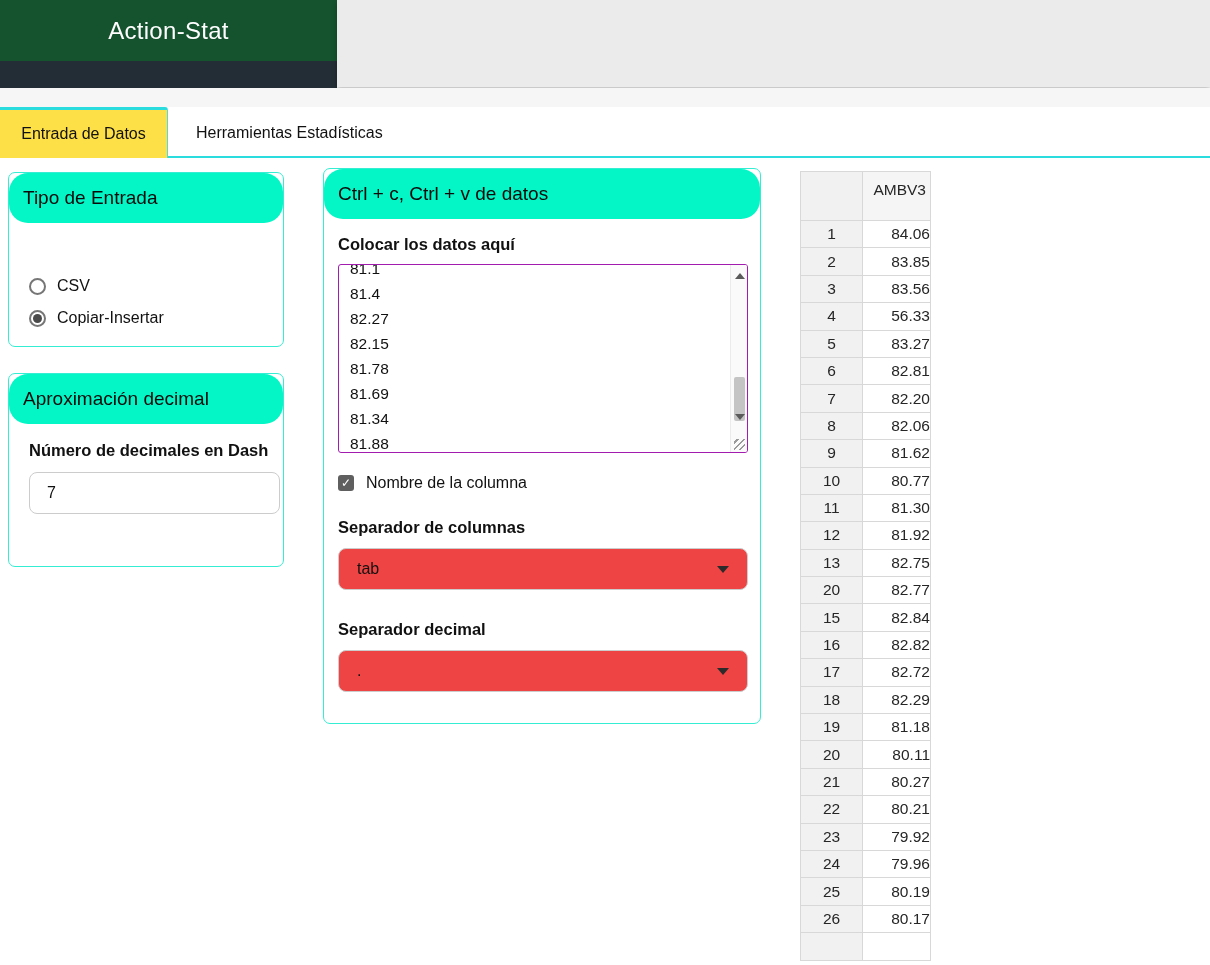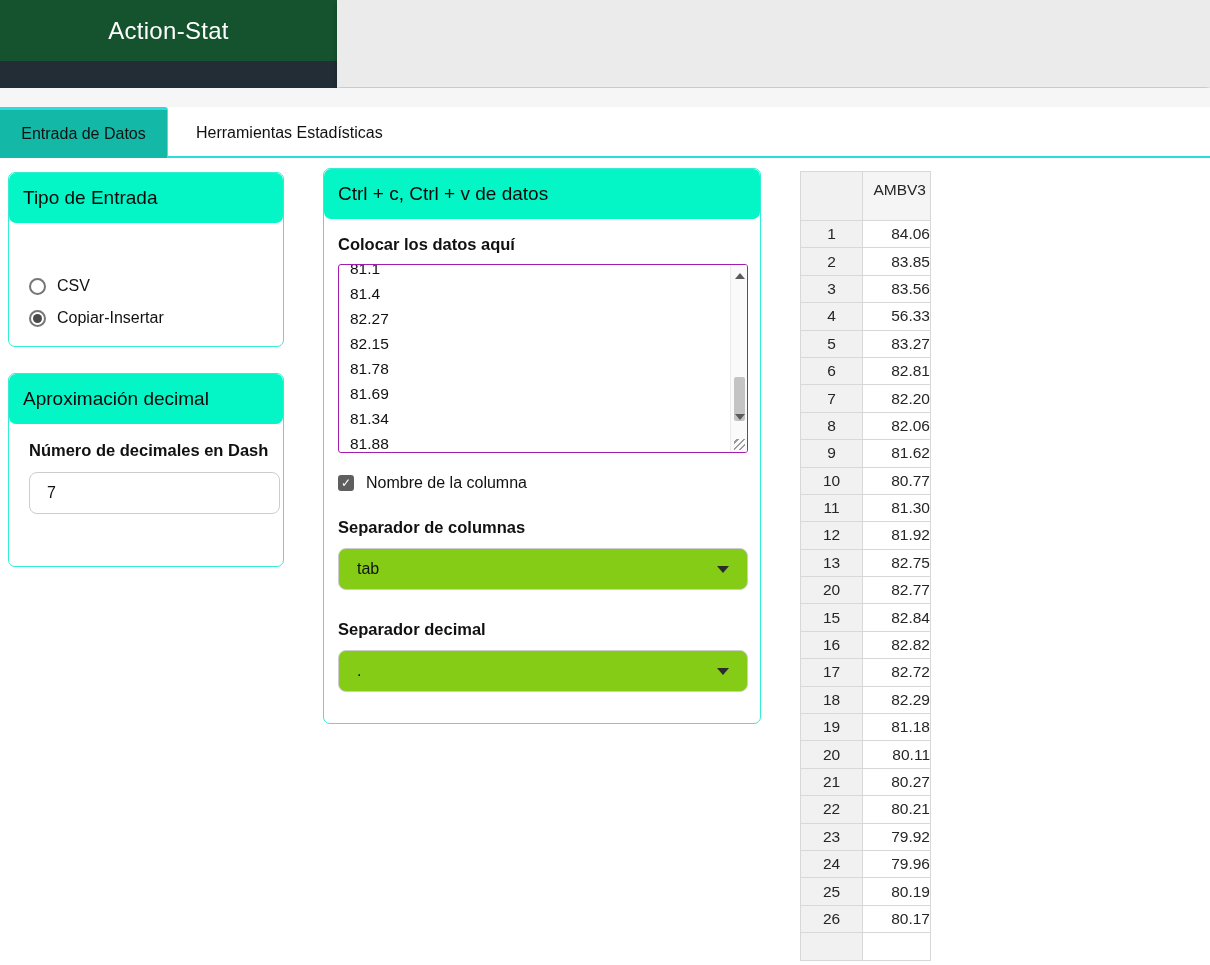--- a/index.html
+++ b/index.html
@@ -13,28 +13,28 @@
   .brand-sub{position:absolute;left:0;top:61px;width:337px;height:27px;background:#232D35;}
   .header-card{position:absolute;left:337px;top:0;width:873px;height:87px;background:#EBEBEB;
                box-shadow:0 3px 5px rgba(0,0,0,.25);}
   .strip{position:absolute;left:0;top:88px;width:1210px;height:19px;background:#F6F6F6;}
 
   
   .tabs{position:absolute;left:0;top:107px;width:1210px;height:51px;background:#fff;}
   .tabs-underline{position:absolute;left:0;bottom:0;width:100%;height:2px;background:#2BDCDE;}
   .tab{position:absolute;top:0;height:51px;display:flex;align-items:center;
        font-size:16px;color:#111;cursor:default;box-sizing:border-box;}
-  .tab-active{left:0;width:168px;background:#14b8a6;border-top:3px solid #2BDCDE;
+  .tab-active{left:0;width:168px;background:#fde047;border-top:3px solid #2BDCDE;
               border-right:1px solid #56D8DE;border-top-right-radius:3px;
               justify-content:center;z-index:2;}
   .tab-inactive{left:168px;padding:0 28px;}
 
   
   .panel{position:absolute;border:1px solid #35EDD2;border-radius:7px;background:#fff;box-sizing:border-box;}
-  .panel-header{background:#04F6C6;border-radius:7px;height:50px;display:flex;align-items:center;
+  .panel-header{background:#04F6C6;border-radius:19px;height:50px;display:flex;align-items:center;
                 padding:0 14px;font-size:19px;color:#0a0a0a;}
   #panel-input-type{left:8px;top:172px;width:276px;height:175px;}
   #panel-decimal{left:8px;top:373px;width:276px;height:194px;}
   #panel-paste{left:323px;top:168px;width:438px;height:556px;}
 
   .radio-row{display:flex;align-items:center;gap:11px;margin:0 0 14px 20px;font-size:16px;}
   .radio-row:first-of-type{margin-top:54px;}
   .radio{width:17px;height:17px;border:2px solid #767676;border-radius:50%;
          box-sizing:border-box;position:relative;background:#fff;flex:0 0 auto;}
   .radio.selected::after{content:"";position:absolute;inset:2px;background:#4a4a4a;border-radius:50%;}
@@ -60,21 +60,21 @@
              background:repeating-linear-gradient(-45deg,transparent 0 3px,#9a9a9a 3px 4.5px);}
 
   .check-row{display:flex;align-items:center;gap:12px;margin:21px 14px 0;font-size:16px;}
   .checkbox{width:16px;height:16px;background:#5f5f5f;border-radius:3px;color:#fff;font-size:12px;
             display:flex;align-items:center;justify-content:center;flex:0 0 auto;}
 
   .sep-label{font-weight:bold;font-size:16.5px;margin:26px 14px 0;}
   .sep-label.second{margin-top:30px;}
   .dropdown{position:relative;margin:11px 14px 16px;width:410px;height:42px;border:1px solid #cccccc;
             border-radius:8px;display:flex;align-items:center;padding:0 18px;box-sizing:border-box;
-            font-size:16px;background:#84cc16;}
+            font-size:16px;background:#ef4444;}
   .caret{position:absolute;right:18px;top:50%;margin-top:-3px;width:0;height:0;
          border-left:6px solid transparent;border-right:6px solid transparent;border-top:7px solid #2b2b2b;}
 
   
   .data-table{position:absolute;left:800px;top:171px;border-collapse:collapse;
               font-size:15.5px;color:#262626;table-layout:fixed;}
   .data-table th,.data-table td{border:1px solid #d8d8d8;box-sizing:border-box;}
   .col-index{width:62px;}
   .col-value{width:68px;}
   .data-table thead th{height:49px;font-weight:normal;}

